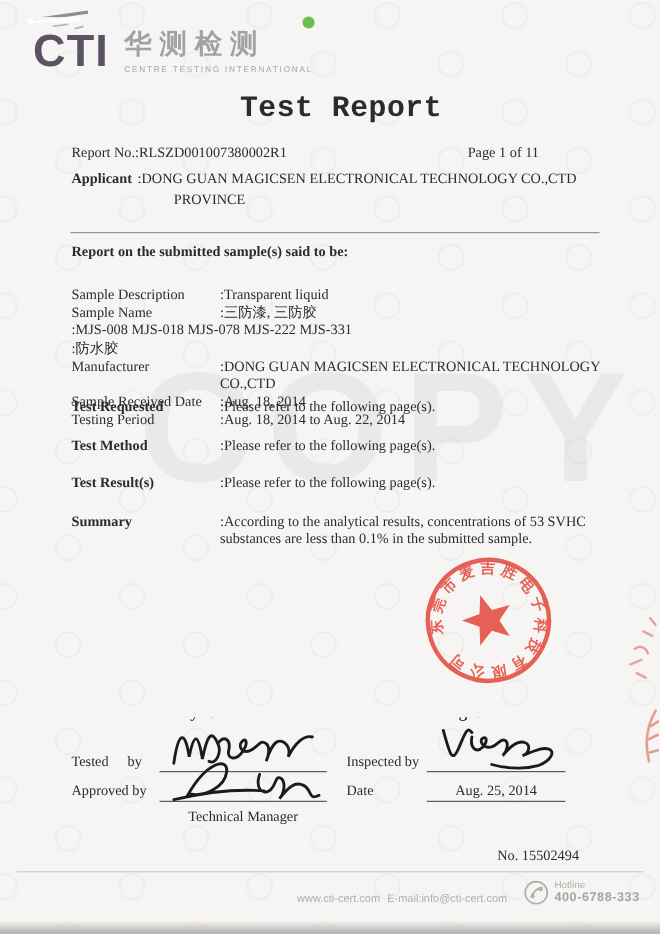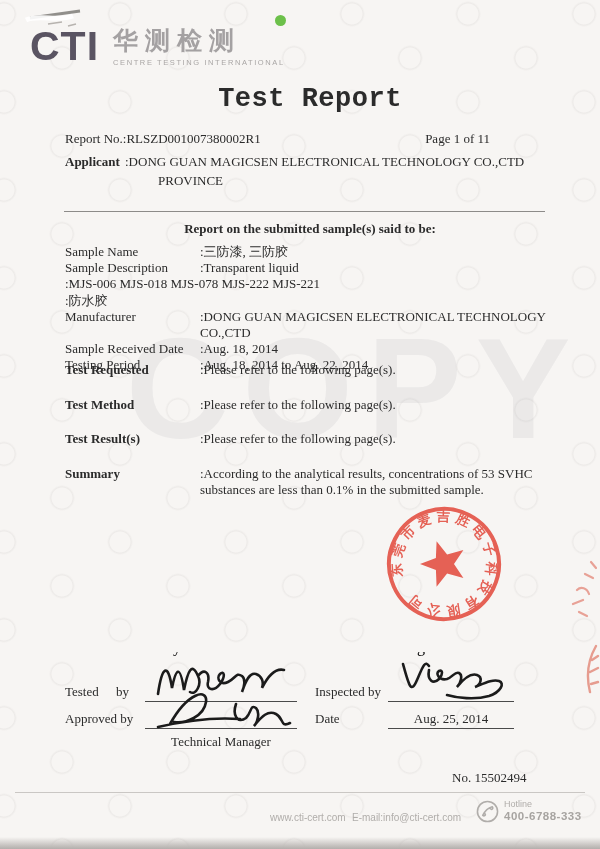--- a/index.html
+++ b/index.html
@@ -45,21 +45,21 @@
   .meta-row{position:absolute;left:65px;top:131px;width:425px;display:flex;justify-content:space-between;font-size:13px;}
 
   .applicant{position:absolute;left:65px;top:153px;width:490px;font-size:13px;line-height:18.5px;}
   .app-row{display:flex;}
   .app-label{font-weight:bold;width:60px;flex:0 0 60px;}
   .wrap2{margin-left:33px;}
 
   .rule{position:absolute;left:64px;top:211px;width:481px;height:1px;background:#8d8b89;}
 
   .sample{position:absolute;left:65px;top:221px;width:490px;font-size:13px;}
-  .sec-heading{font-weight:bold;margin-bottom:7px;text-align:center;}
+  .sec-heading{font-weight:bold;margin-bottom:23px;}
   .kv{display:flex;line-height:16.2px;}
   .kv .k{width:135px;flex:0 0 135px;}
 
   .tests{position:absolute;left:65px;top:362px;width:490px;font-size:13px;}
   .trow{display:flex;margin-bottom:18px;}
   .trow .k{width:135px;flex:0 0 135px;font-weight:bold;}
   .trow .v{width:352px;line-height:16.5px;}
 
   
   .stamp{position:absolute;left:384px;top:504px;width:120px;height:120px;transform:rotate(-18deg);opacity:0.93;z-index:3;}
@@ -128,29 +128,29 @@
         <span class="app-label"></span>
         <span class="wrap2">PROVINCE</span>
       </div>
     </div>
 
     <div class="rule"></div>
 
     <div class="sample">
       <div class="sec-heading">Report on the submitted sample(s) said to be:</div>
       <div class="kv">
+          <span class="k">Sample Description</span>
+          <span class="v">:Transparent liquid</span>
+        </div>
+      <div class="kv">
           <span class="k">Sample Name</span>
           <span class="v">:三防漆, 三防胶</span>
         </div>
       <div class="kv">
-          <span class="k">Sample Description</span>
-          <span class="v">:Transparent liquid</span>
-        </div>
-      <div class="kv">
-          <span class="v">:MJS-006 MJS-018 MJS-078 MJS-222 MJS-221</span>
+          <span class="v">:MJS-008 MJS-018 MJS-078 MJS-222 MJS-331</span>
         </div>
       <div class="kv">
           <span class="v">:防水胶</span>
         </div>
       <div class="kv">
           <span class="k">Manufacturer</span>
           <span class="v">:DONG GUAN MAGICSEN ELECTRONICAL TECHNOLOGY CO.,CTD</span>
         </div>
       <div class="kv">
           <span class="k">Sample Received Date</span>

